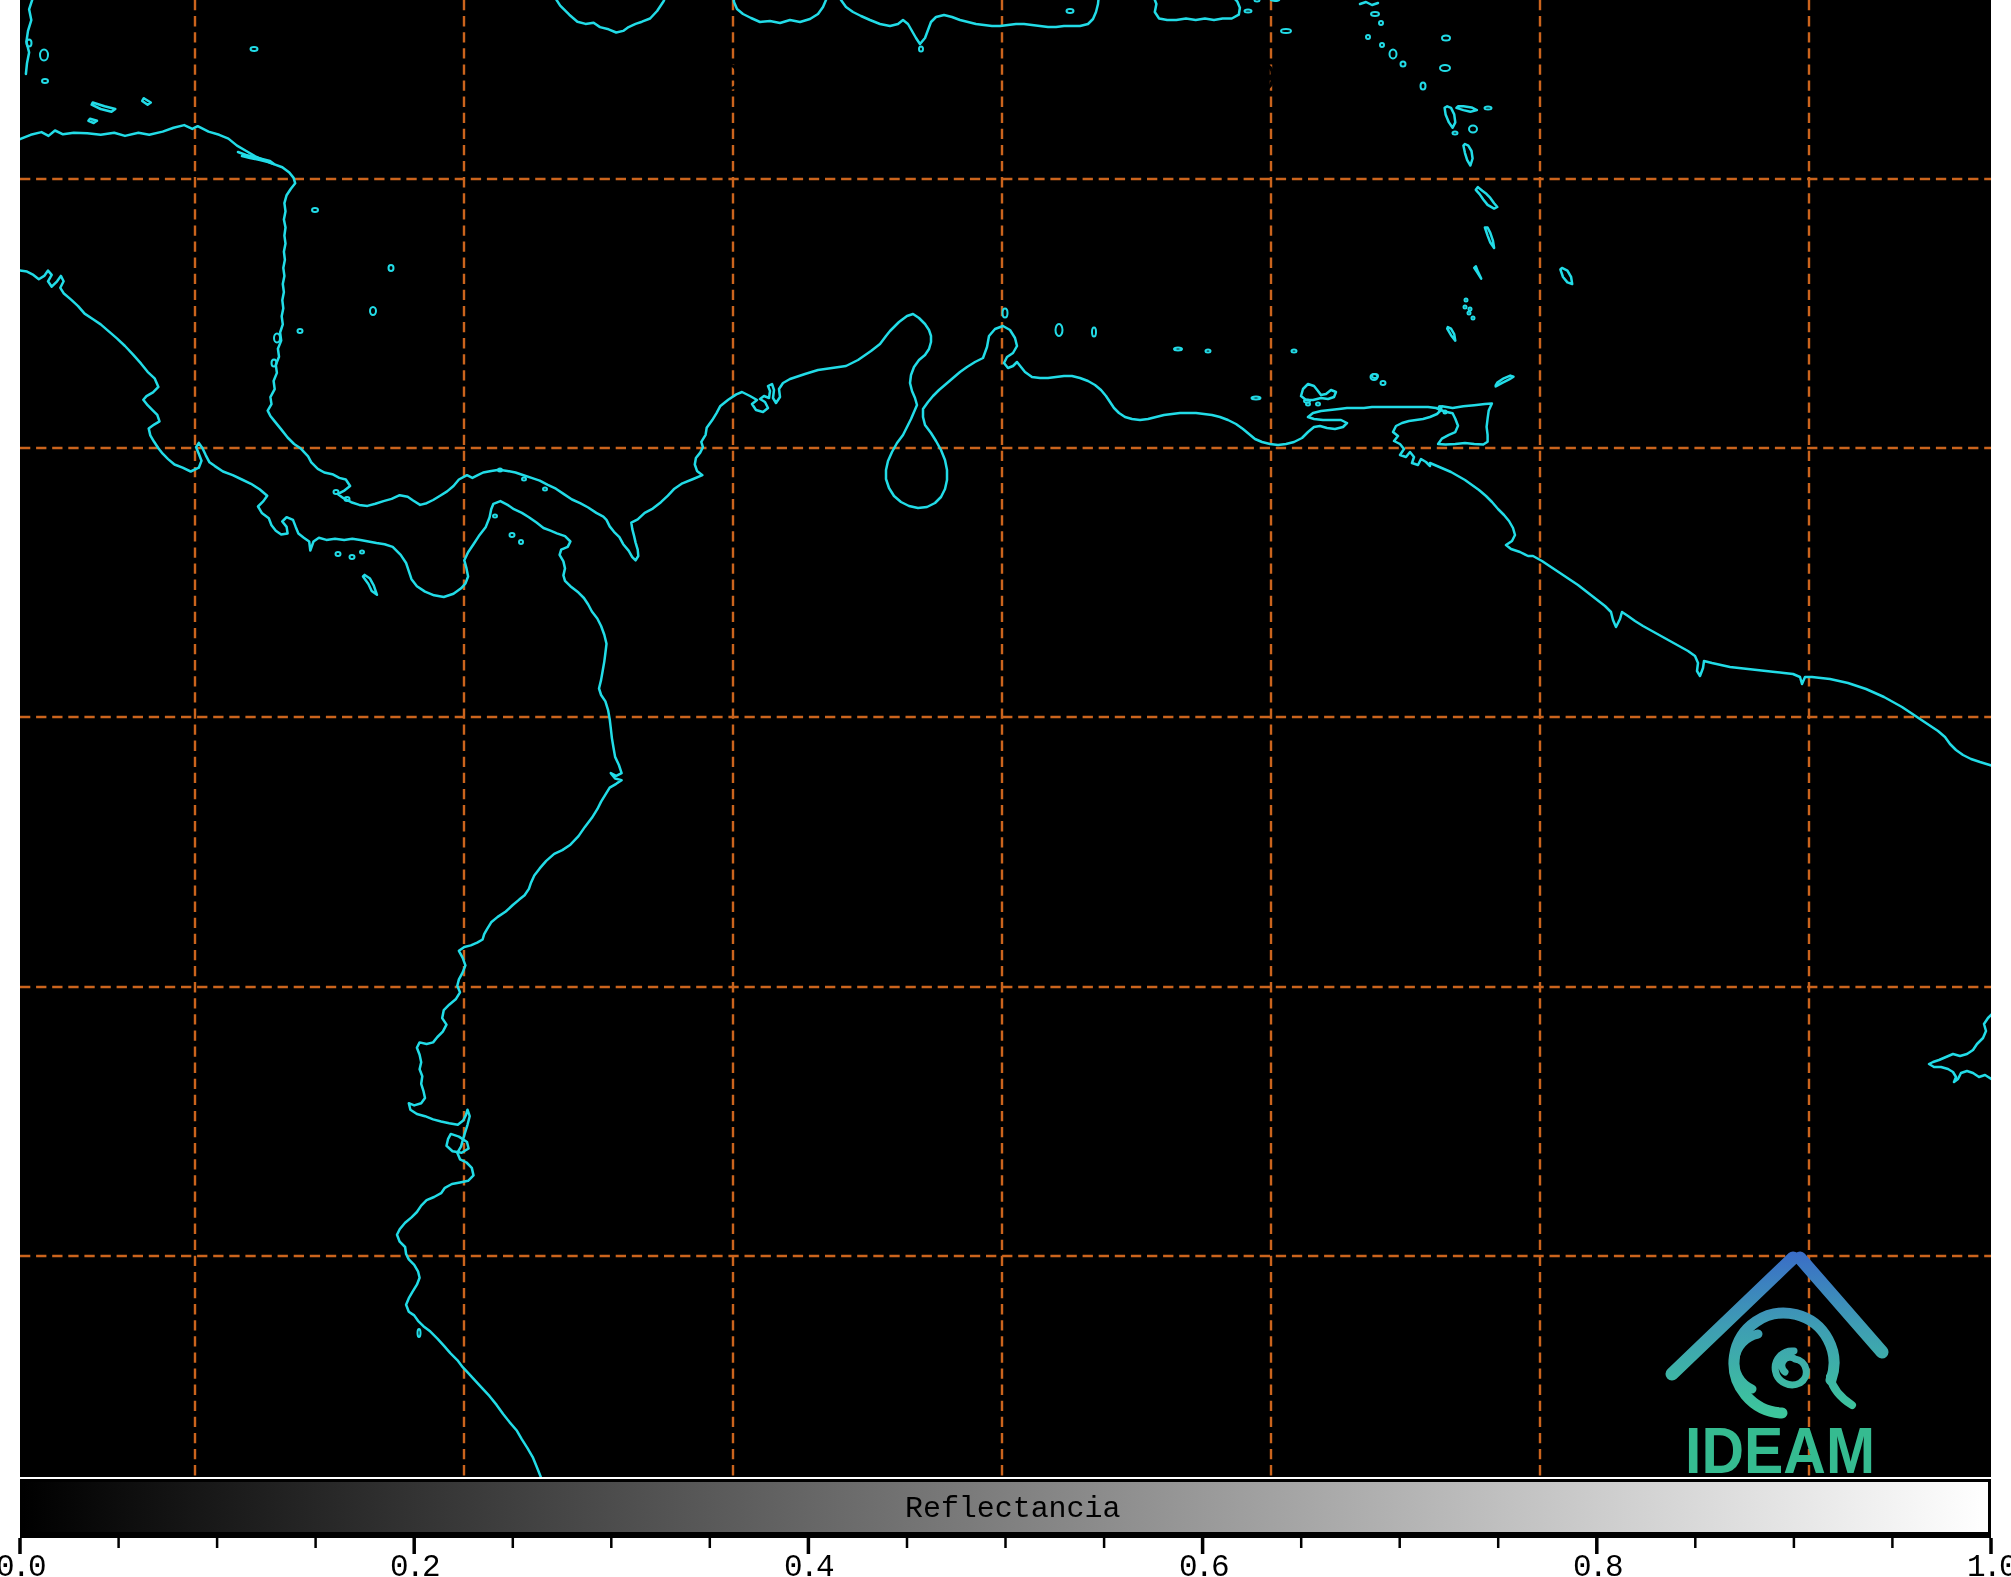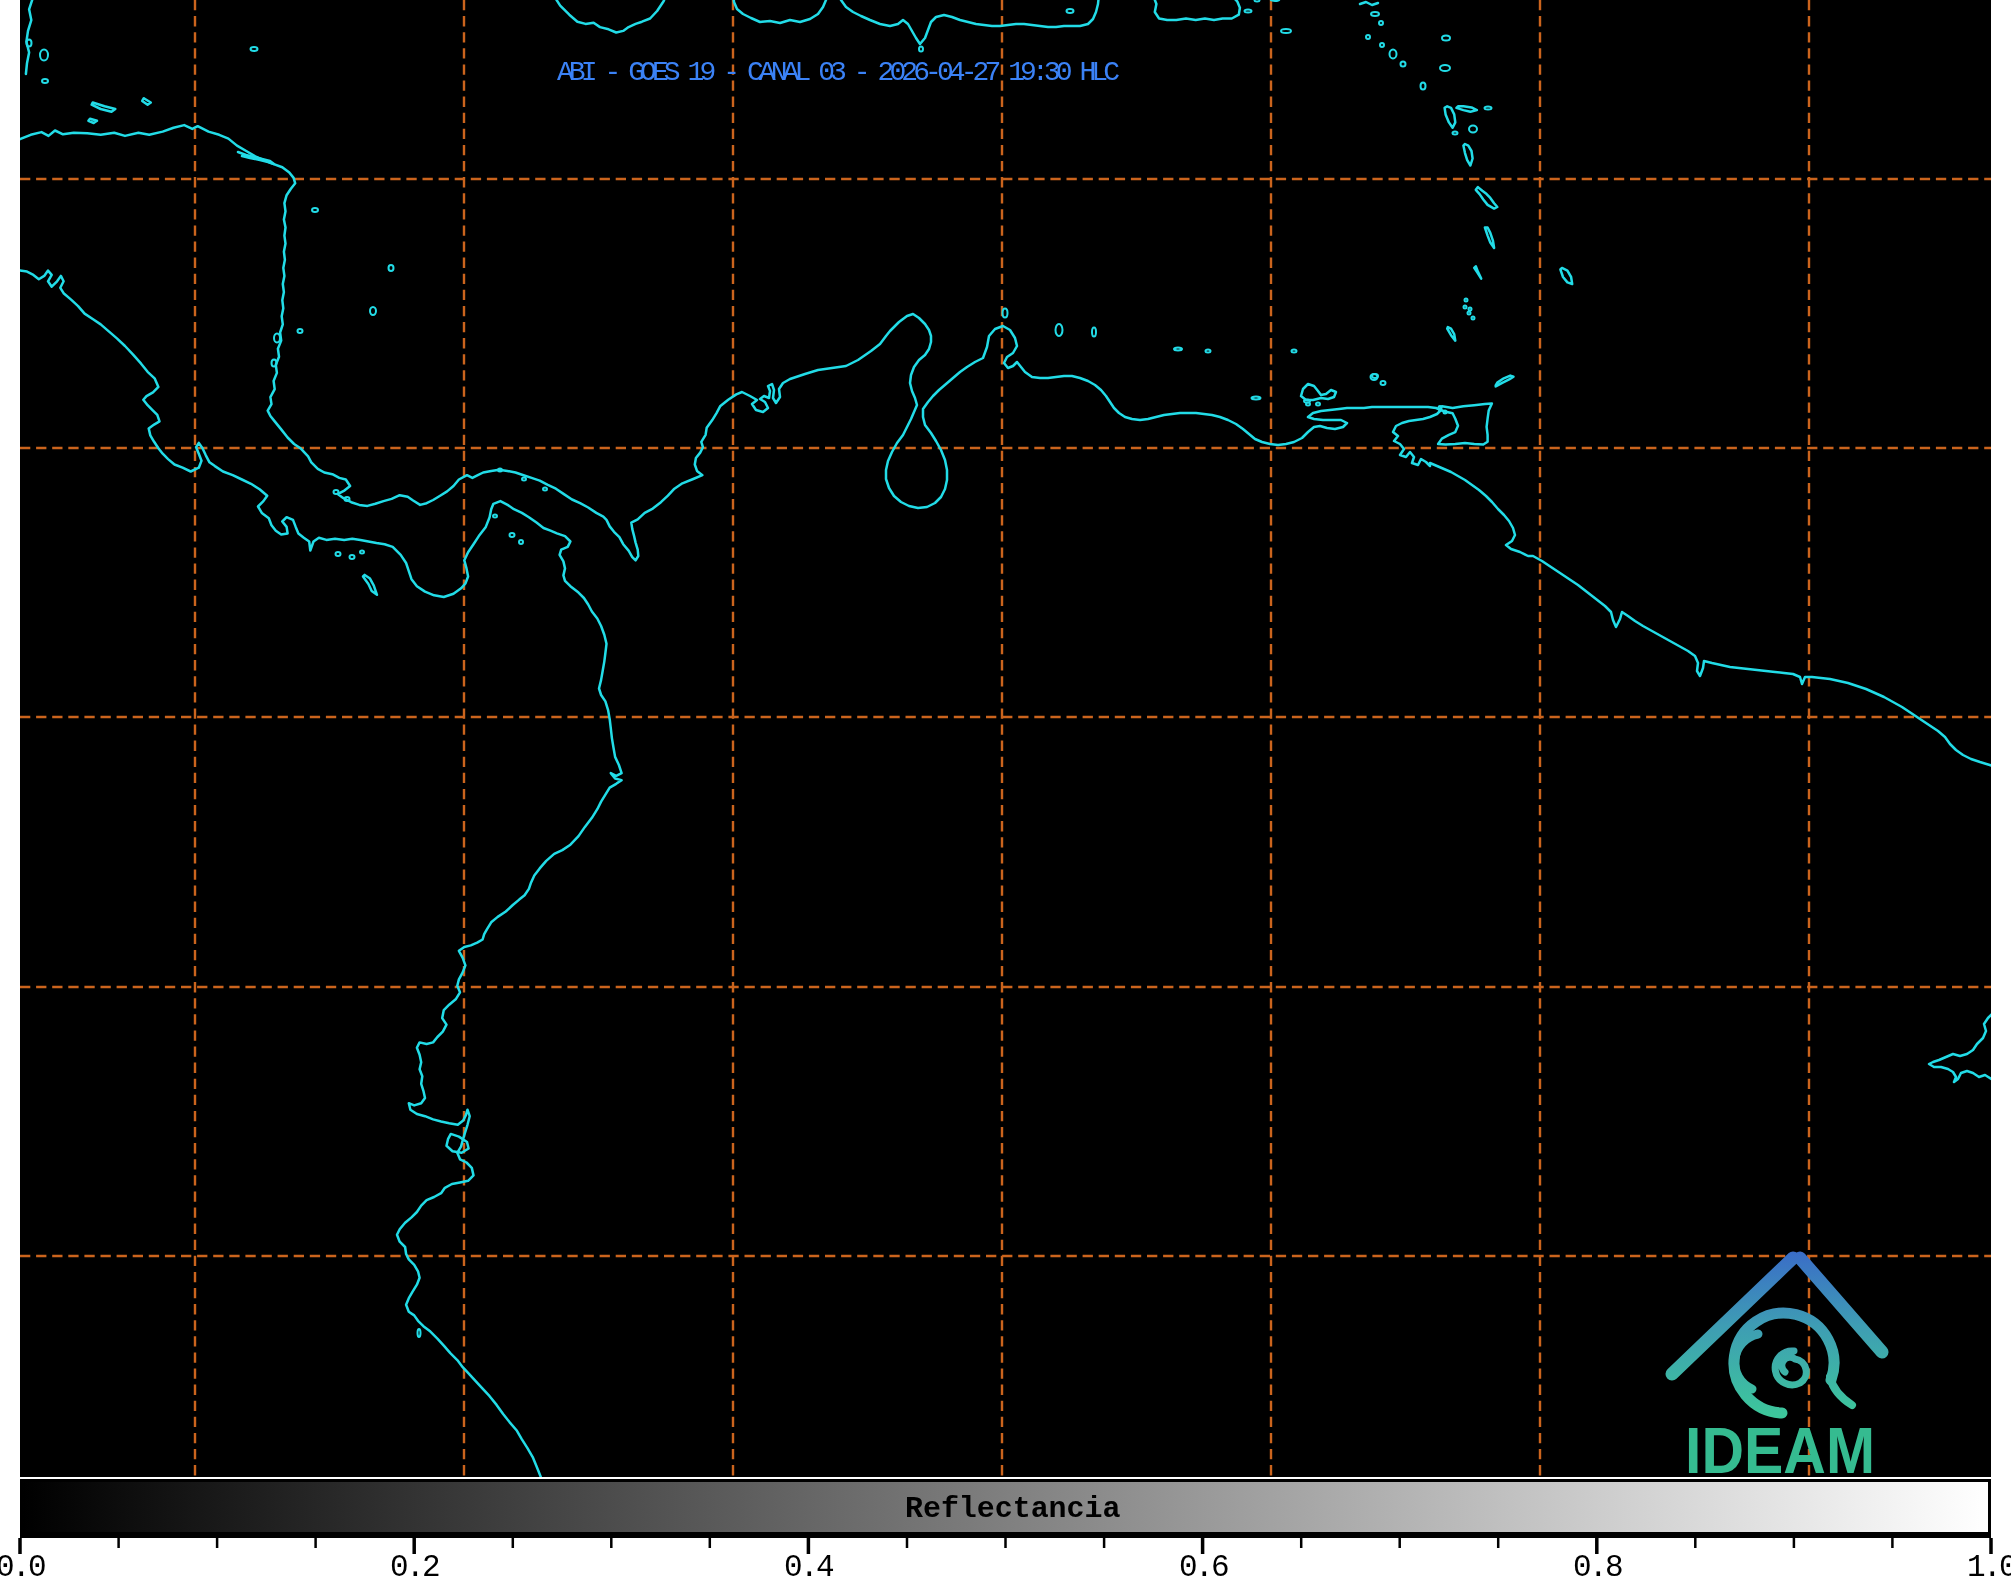--- a/index.html
+++ b/index.html
@@ -1,18 +1,18 @@
 <!DOCTYPE html>
 <html><head><meta charset="utf-8"><style>
 html,body{margin:0;padding:0;background:#fff;width:2011px;height:1577px;overflow:hidden}
 #wrap{position:relative;width:2011px;height:1577px;background:#fff;font-family:"Liberation Mono",monospace;-webkit-font-smoothing:antialiased}
 #map{position:absolute;left:20px;top:0;width:1971px;height:1477px;background:#000}
-#title{position:absolute;left:557px;top:54px;color:#3b82f6;font-size:28px;letter-spacing:-4.93px;line-height:1.35;white-space:pre}
+#title{position:absolute;left:557px;top:54px;color:#000000;font-size:38px;letter-spacing:-4.93px;line-height:1.35;white-space:pre}
 #cbar{position:absolute;left:20px;top:1479px;width:1971px;height:59px;background:linear-gradient(to right,#000,#fff);border:3px solid #000;border-bottom:6px solid #000;box-sizing:border-box}
-#cblabel{position:absolute;left:905px;top:1492px;color:#000;font-size:30px;font-weight:bold;letter-spacing:-0.05px;white-space:pre}
+#cblabel{position:absolute;left:905px;top:1492px;color:#000;font-size:30px;font-weight:normal;letter-spacing:-0.05px;white-space:pre}
 .tl{position:absolute;top:1546.5px;transform:translateX(-50%);font-size:31px;color:#000;letter-spacing:-2.66px;line-height:1.35}
 </style></head><body>
 <div id="wrap">
 <div id="map"></div>
 <svg width="2011" height="1577" style="position:absolute;left:0;top:0">
 <defs>
 <clipPath id="mapclip">
           <rect x="20" y="0" width="1971" height="1477"></rect>
         </clipPath>
 <linearGradient id="lg" x1="0" y1="1250" x2="0" y2="1415" gradientUnits="userSpaceOnUse">

